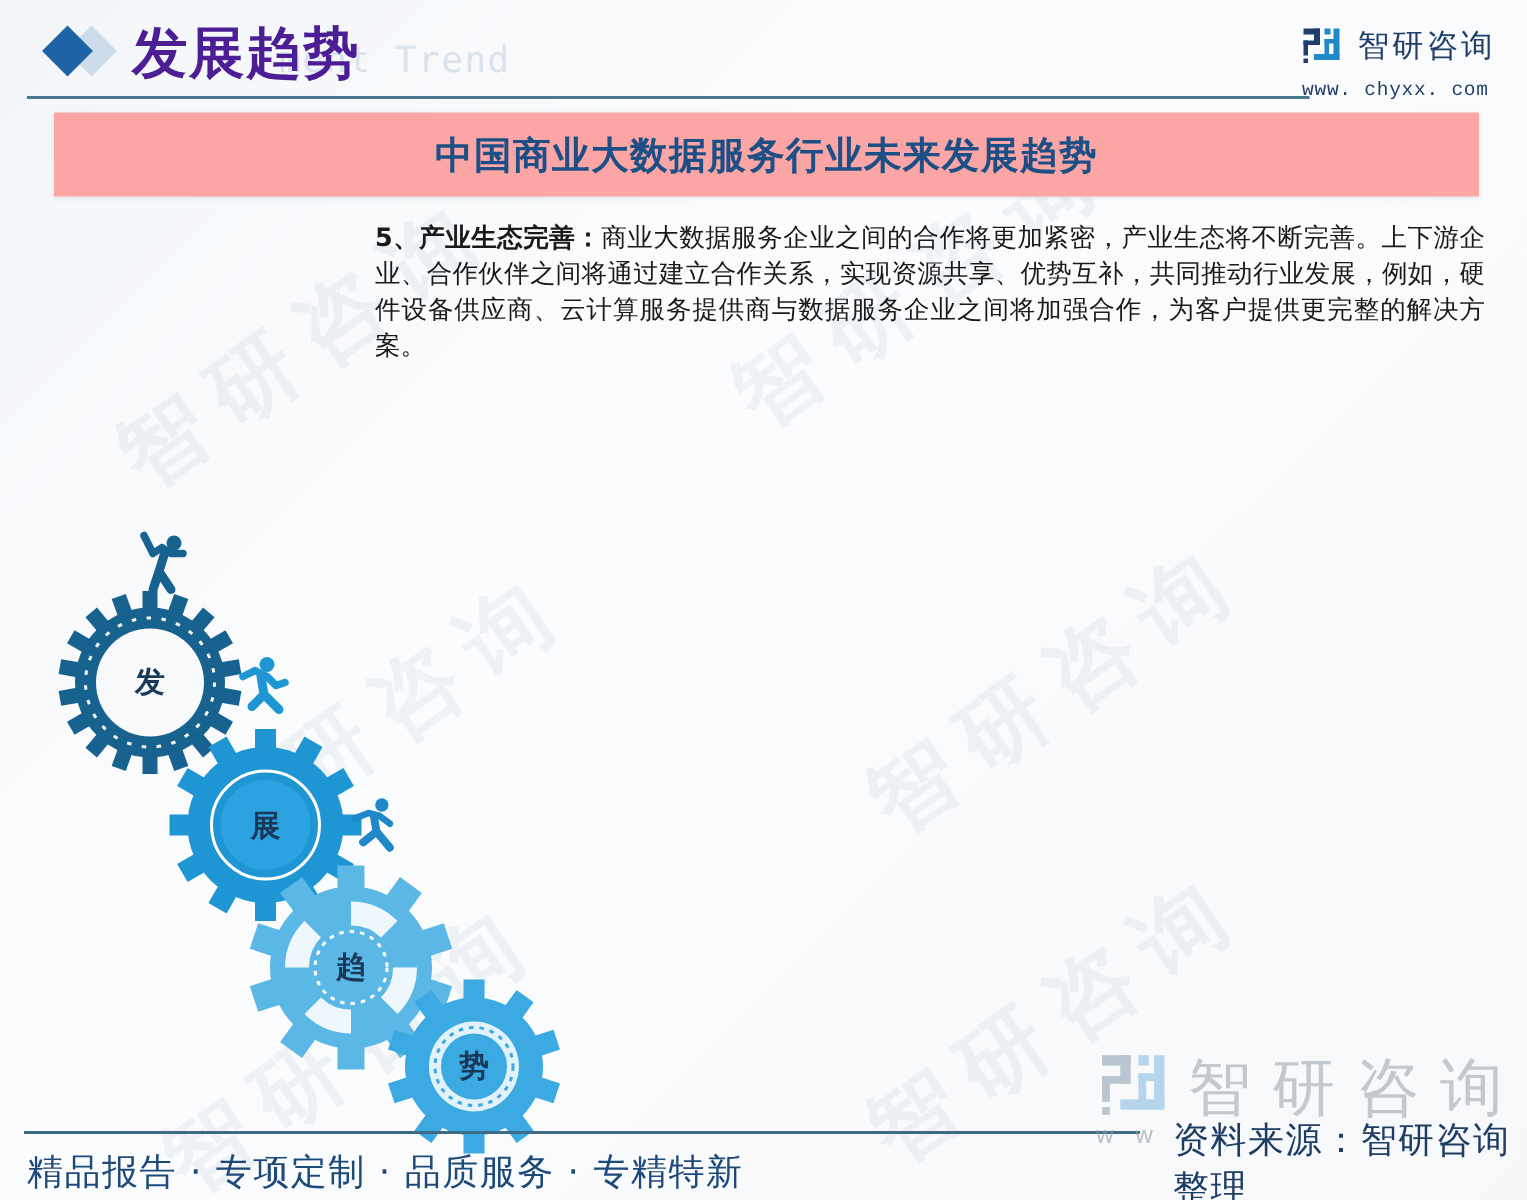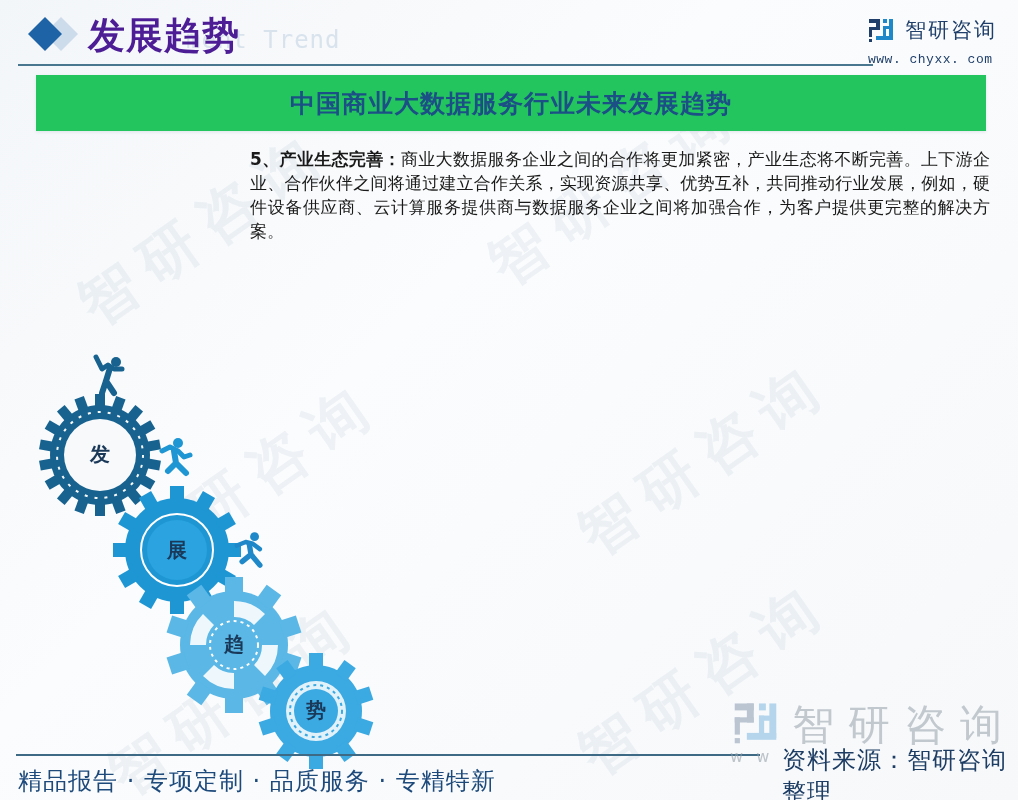--- a/index.html
+++ b/index.html
@@ -45,21 +45,21 @@
       position: absolute; left: 905px; top: 16px; font-size: 21px; color: #1f3f6a;
       letter-spacing: 2px;
     }
     .brand-url {
       position: absolute; left: 868px; top: 52px; font-size: 13px; color: #1f3f6a;
       font-family: Liberation Mono, monospace; letter-spacing: 0.5px;
     }
     
     .title-band {
       position: absolute; left: 36px; top: 75px; width: 950px; height: 56px;
-      background: #22c55e; box-shadow: 0 1px 3px rgba(150,170,190,0.25);
+      background: #fca5a5; box-shadow: 0 1px 3px rgba(150,170,190,0.25);
       display: flex; align-items: center; justify-content: center;
     }
     .title-band span {
       font-size: 25px; font-weight: bold; color: #1c4f86; letter-spacing: 1px;
       font-family: "DejaVu Sans", sans-serif;
     }
     
     .content { position: absolute; left: 250px; top: 147px; width: 740px; }
     .item { font-size: 17px; line-height: 24px; color: #1a1a1a; margin-bottom: 21px; text-align: justify; }
     .item .lead { font-weight: bold; }

